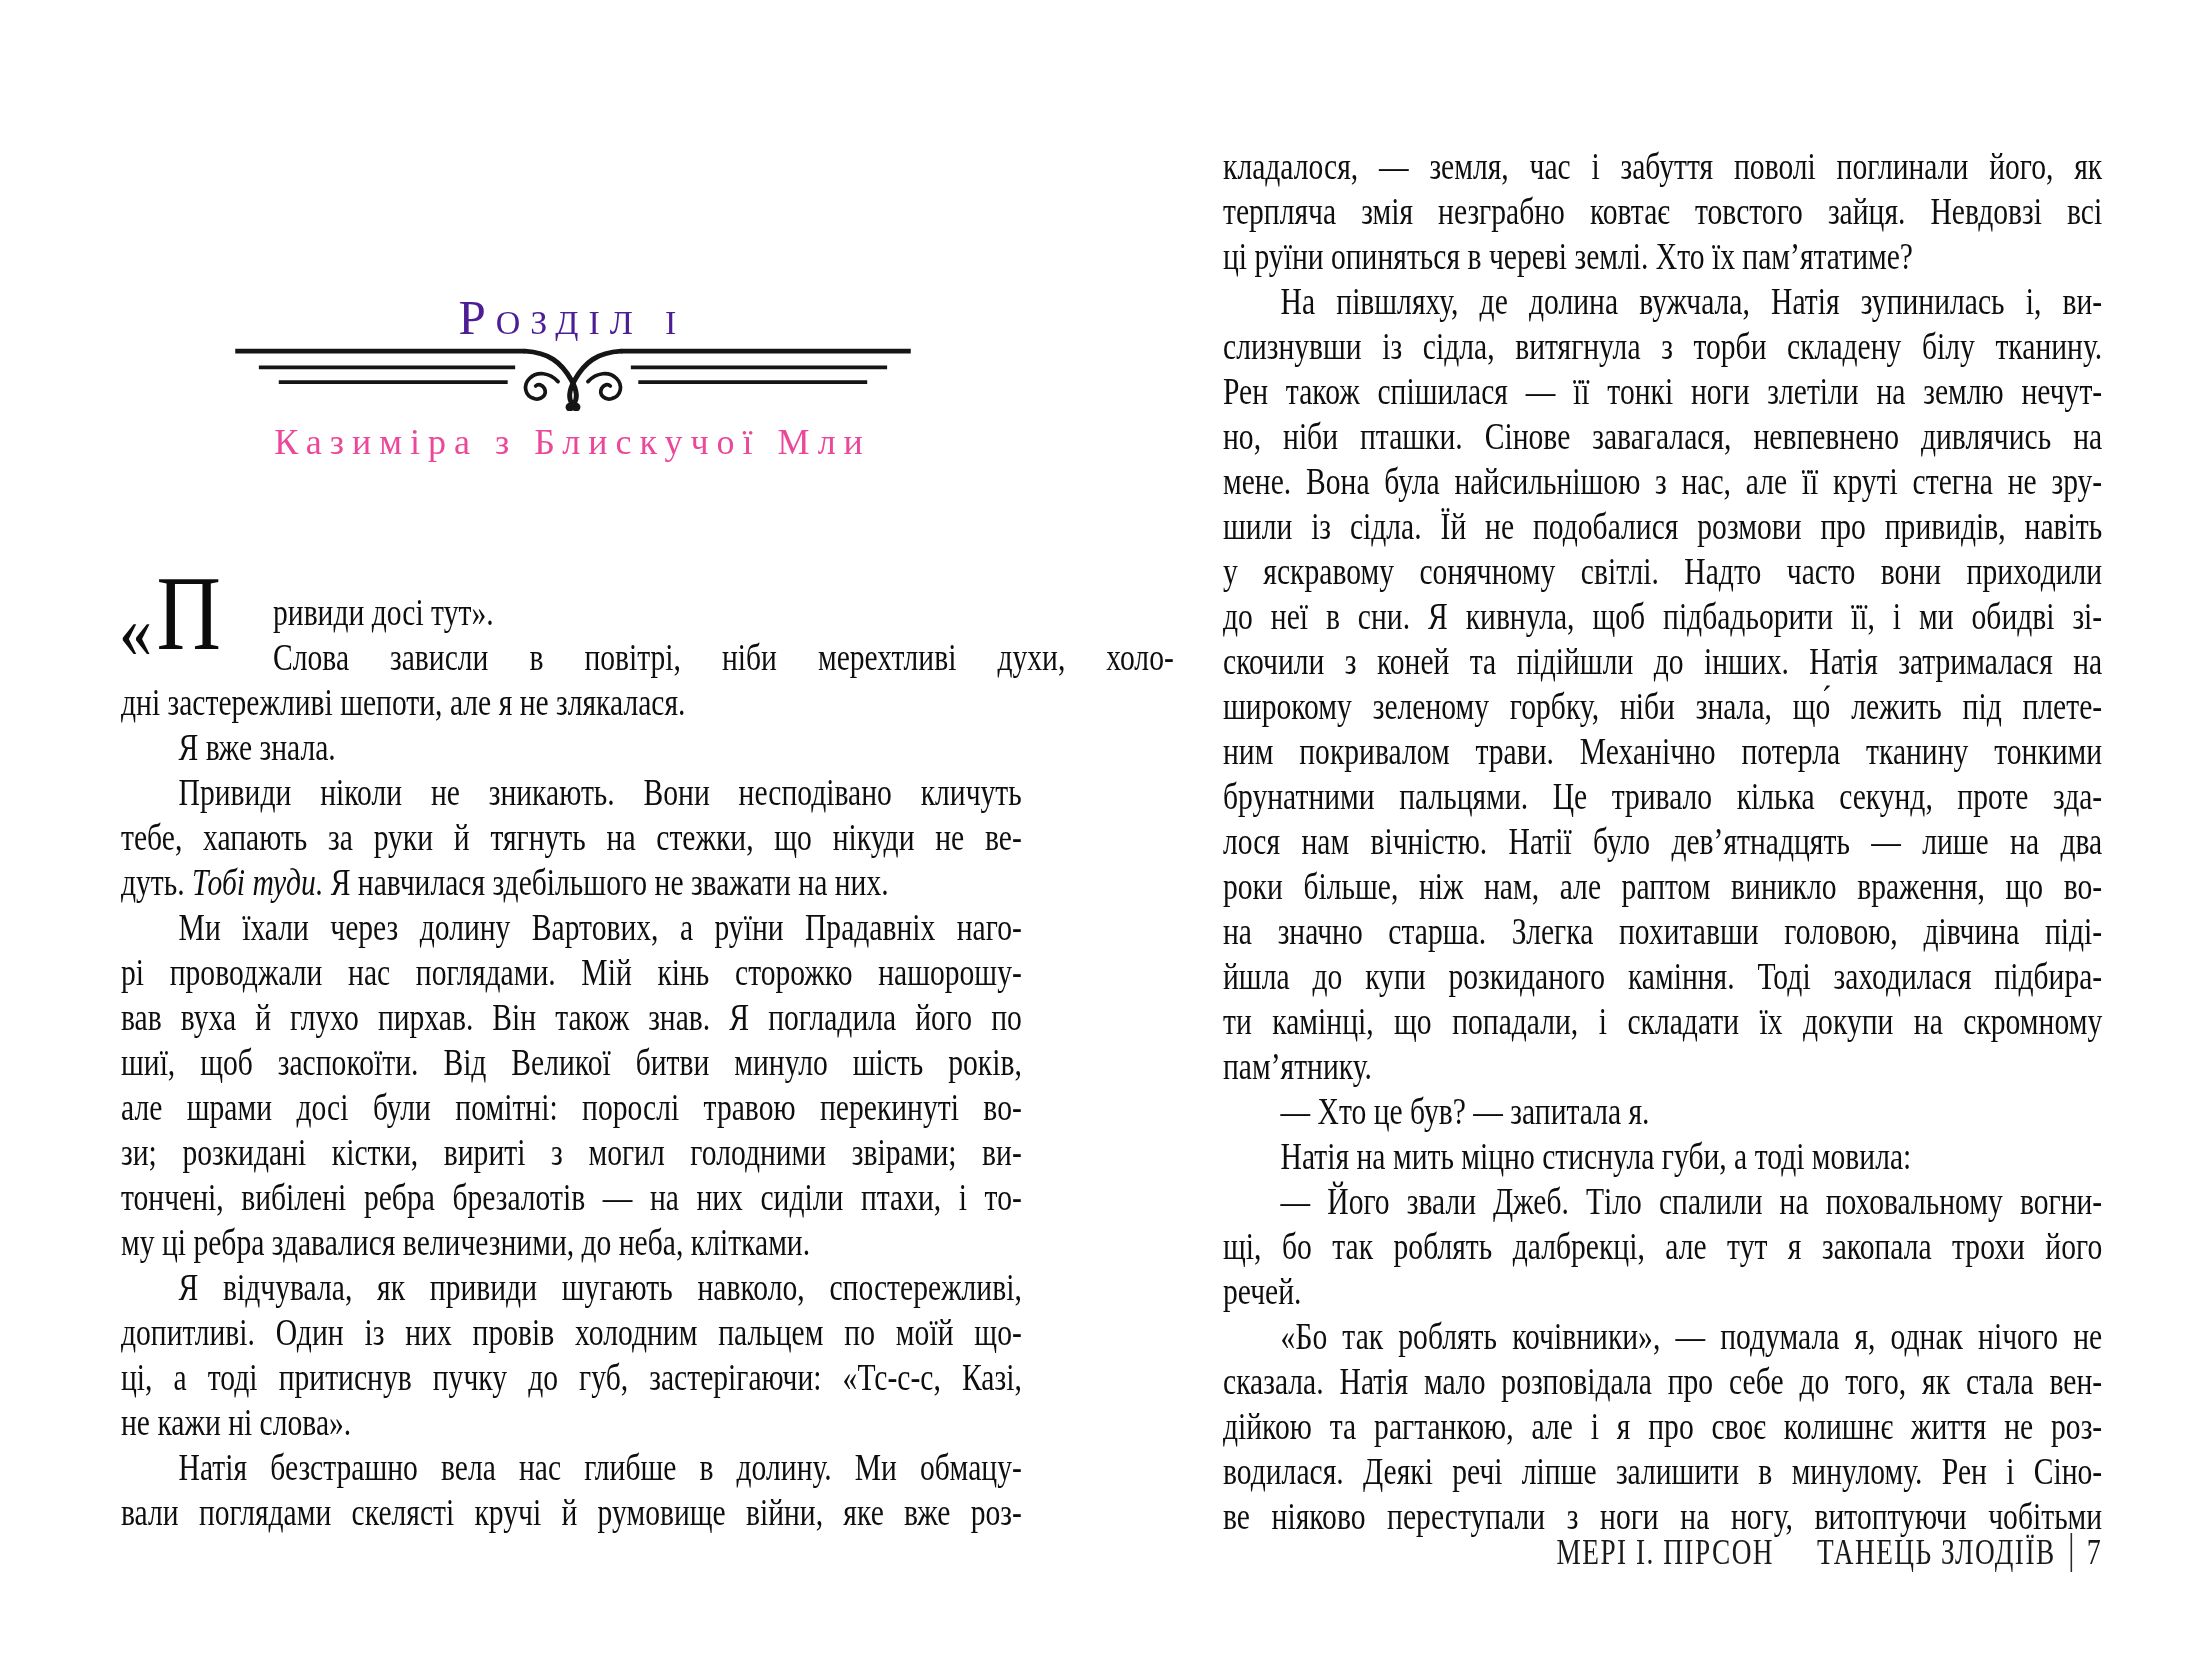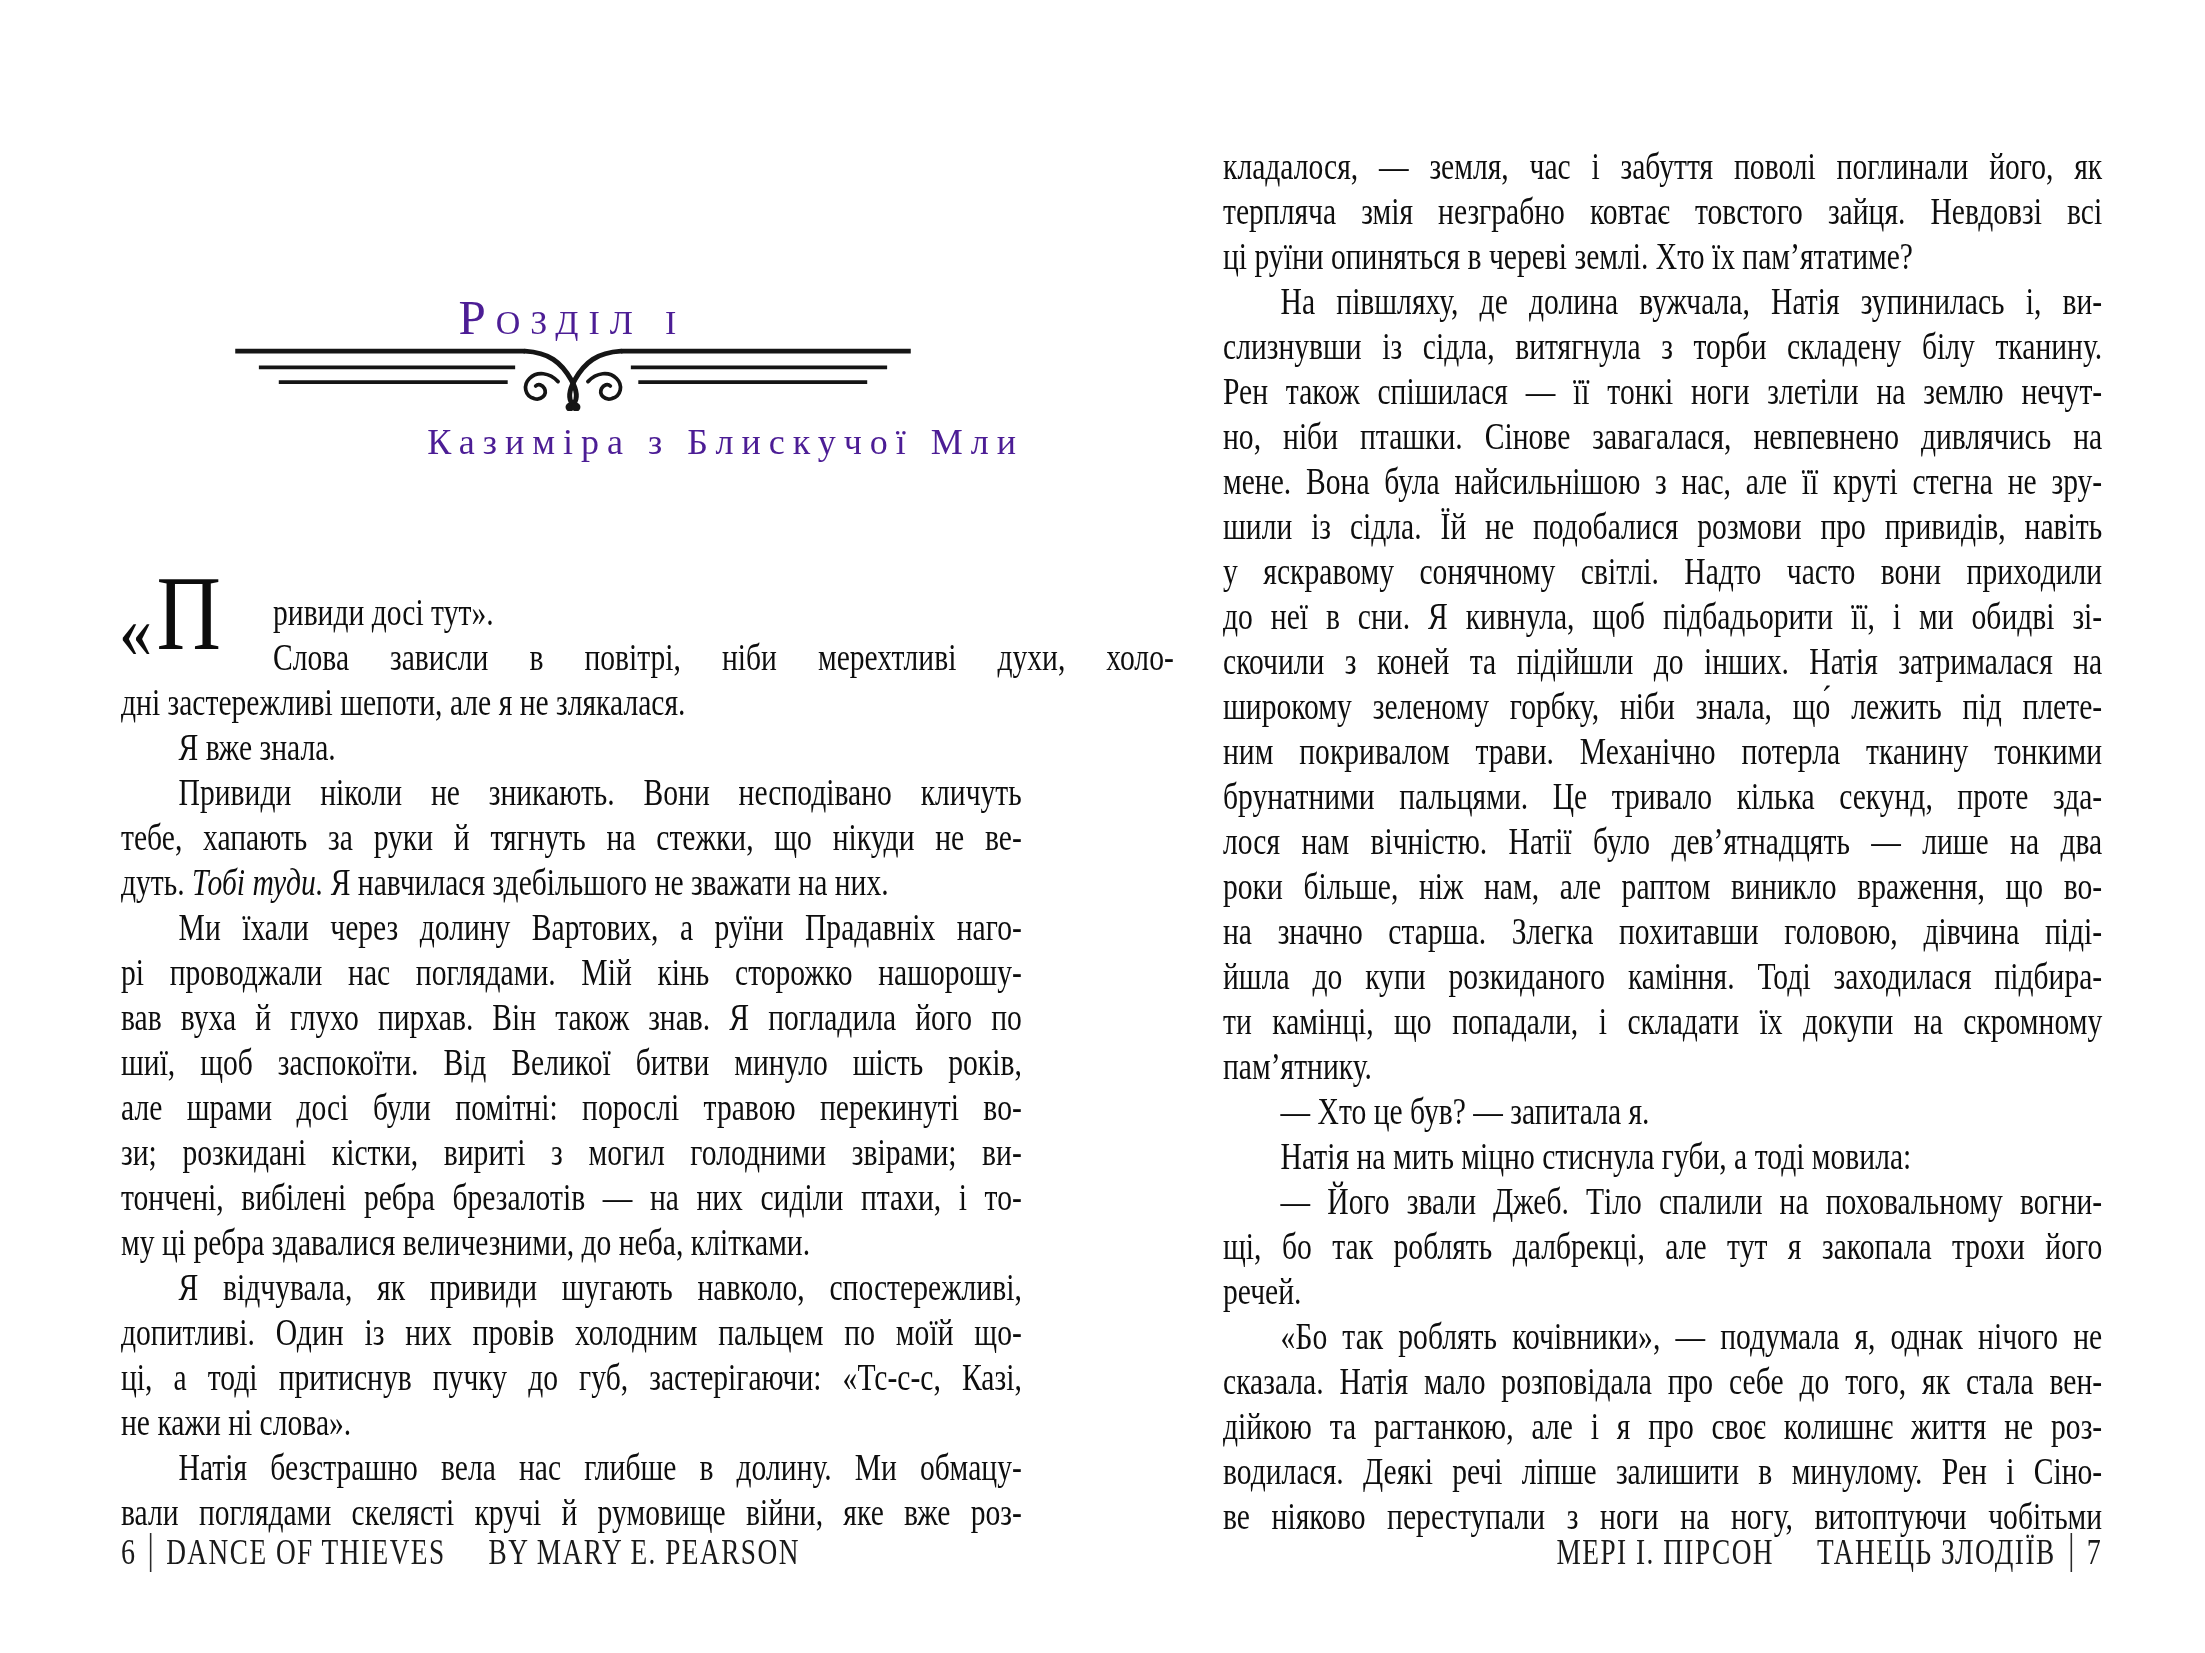--- a/index.html
+++ b/index.html
@@ -20,24 +20,24 @@
     font-size:49px;line-height:1;
     font-variant:small-caps;
     letter-spacing:10px;
     color:#4c1d95;
   }
   
   .ornament{position:absolute;top:346px;left:50%;transform:translateX(-50%);}
   
   .subtitle{
     position:absolute;top:423px;left:0;width:100%;
-    text-align:right;
+    text-align:center;
     font-size:36px;line-height:1.1;
     letter-spacing:8px;
-    color:#4c1d95;
+    color:#ec4899;
   }
 
   
   .body-col{position:absolute;left:0;}
   .body-left{top:590px;width:901px;}
   .body-right{top:144px;width:879px;}
   .line{
     font-size:37px;
     line-height:45px;
     text-align:justify;
@@ -128,25 +128,20 @@
       <div class="line">тончені, вибілені ребра брезалотів — на них сиділи птахи, і то-</div>
       <div class="line end">му ці ребра здавалися величезними, до неба, клітками.</div>
       <div class="line ind">Я відчувала, як привиди шугають навколо, спостережливі,</div>
       <div class="line">допитливі. Один із них провів холодним пальцем по моїй що-</div>
       <div class="line">ці, а тоді притиснув пучку до губ, застерігаючи: «Тс-с-с, Казі,</div>
       <div class="line end">не кажи ні слова».</div>
       <div class="line ind">Натія безстрашно вела нас глибше в долину. Ми обмацу-</div>
       <div class="line">вали поглядами скелясті кручі й румовище війни, яке вже роз-</div>
     </div>
 
-  <div class="footer footer-left">
-    <span class="squeeze">
-      <span class="num">6</span><span class="bar"></span><span class="caps">DANCE OF THIEVES</span><span class="gap"></span><span class="caps">BY MARY E. PEARSON</span>
-    </span>
-  </div>
 </div>
 
 <div class="page page-right">
 
   <div class="body-col body-right">
       <div class="line">кладалося, — земля, час і забуття поволі поглинали його, як</div>
       <div class="line">терпляча змія незграбно ковтає товстого зайця. Невдовзі всі</div>
       <div class="line end">ці руїни опиняться в череві землі. Хто їх пам’ятатиме?</div>
       <div class="line ind">На півшляху, де долина вужчала, Натія зупинилась і, ви-</div>
       <div class="line">слизнувши із сідла, витягнула з торби складену білу тканину.</div>

